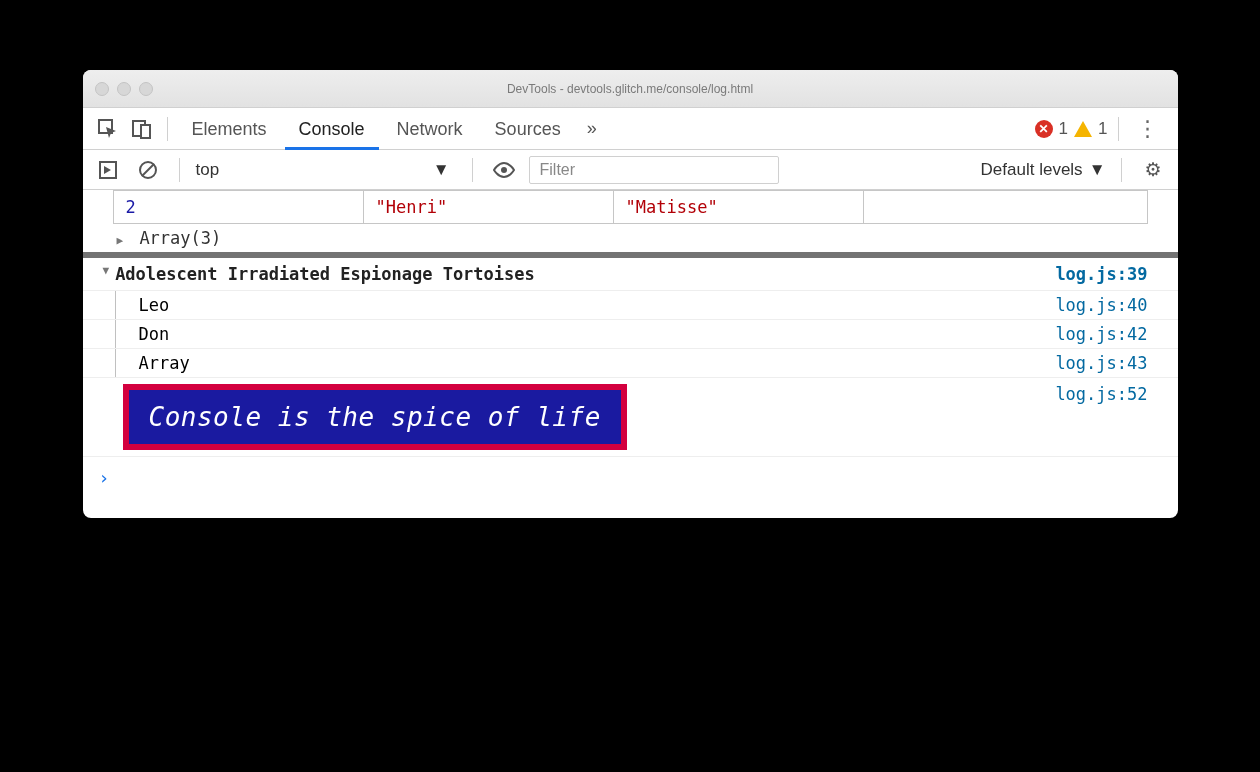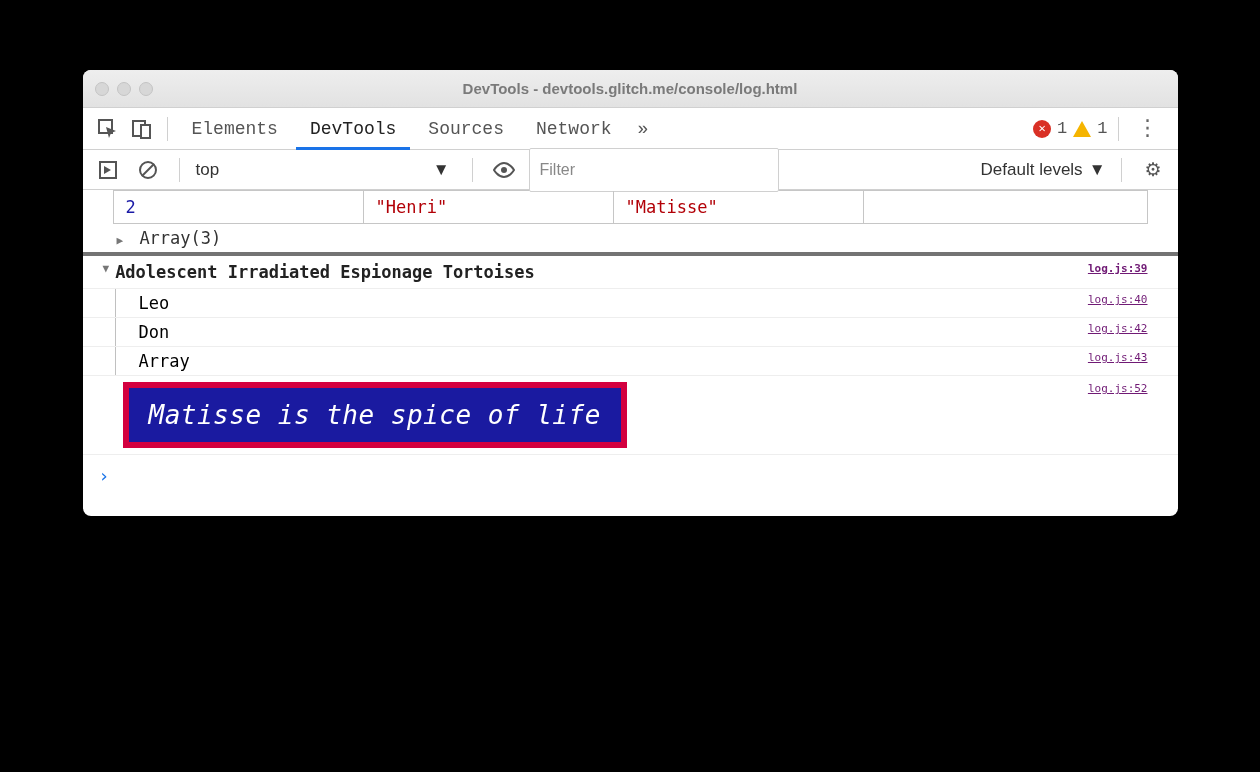--- a/index.html
+++ b/index.html
@@ -27,31 +27,30 @@
       padding: 0 12px;
       position: relative;
     }
     .traffic-lights { display: flex; gap: 8px; }
     .traffic-light {
       width: 14px; height: 14px; border-radius: 50%;
       background: #d7d7d7; border: 0.5px solid #c4c4c4;
     }
     .titlebar-title {
       position: absolute; left: 0; right: 0; text-align: center;
-      color: #7a7a7a; font-size: 15px; font-weight: 700;
+      color: #7a7a7a; font-size: 12px; font-weight: 400;
       pointer-events: none;
     }
     .tabs-row {
       height: 42px;
       border-bottom: 1px solid #d0d0d0;
       display: flex;
       align-items: center;
       padding: 0 10px;
       gap: 4px;
-      font-family: Liberation Mono, monospace;
     }
     .tool-icon {
       width: 30px; height: 30px;
       display: flex; align-items: center; justify-content: center;
       color: #555;
     }
     .divider-v {
       width: 1px; height: 24px; background: #d0d0d0; margin: 0 6px;
     }
     .tab {
@@ -82,58 +81,58 @@
       display: flex; align-items: center; padding: 0 10px; gap: 10px;
     }
     .context-select {
       display: flex; align-items: center; gap: 8px;
       border: none; background: transparent; color: #333; font-size: 17px;
       width: 260px; justify-content: space-between; padding-right: 6px;
     }
     .eye-icon { color: #555; }
     .filter-input {
       border: 1px solid #d0d0d0; border-radius: 2px;
-      height: 44px; width: 250px; padding: 0 10px; font-size: 16px;
+      height: 28px; width: 250px; padding: 0 10px; font-size: 16px;
       color: #333;
     }
     .filter-input::placeholder { color: #888; }
     .levels { color: #333; font-size: 17px; display: flex; align-items: center; gap: 6px; margin-left: 28px; }
     .gear { color: #555; font-size: 19px; padding: 0 6px; }
     .console-body { font-family: Menlo, Consolas, monospace; font-size: 17px; }
     .table-row {
       display: flex; margin-left: 30px; margin-right: 30px;
       border: 1px solid #c6c6c6;
     }
     .table-cell {
       border-right: 1px solid #c6c6c6; padding: 6px 12px;
     }
     .table-cell:nth-child(1){ width: 250px; color: #1a1aa6; }
     .table-cell:nth-child(2){ width: 250px; color: #b20007; }
     .table-cell:nth-child(3){ width: 250px; color: #b20007; }
     .table-cell:nth-child(4){ flex: 1; border-right: none; }
     .array-row {
       padding: 4px 10px 4px 34px; color: #333;
-      border-bottom: 4px solid #737373;
+      border-bottom: 6px solid #737373;
     }
     .caret-r::before { content: "▶"; color: #777; font-size: 11px; margin-right: 6px; }
     .caret-d::before { content: "▼"; color: #777; font-size: 11px; margin-right: 6px; }
     .group-head {
       padding: 6px 10px 6px 20px; font-weight: bold; color: #222;
       display: flex; border-bottom: 1px solid #eee; text-align: center;
     }
     .group-item {
       padding: 4px 10px 4px 56px; display: flex;
       border-bottom: 1px solid #eee; position: relative;
     }
     .group-item::before {
       content: ""; position: absolute; left: 32px; top: 0; bottom: 0;
       width: 1px; background: #c0c0c0;
     }
     .src-link {
-      margin-left: auto; color: #701a75; text-decoration: underline; font-size: 11px;
+      margin-left: auto; color: #0369a1; font-size: 17px;
       padding-right: 20px;
     }
     .styled-row {
       display: flex; padding: 6px 10px 6px 40px; border-bottom: 1px solid #eee;
       align-items: flex-start;
     }
     .styled-box {
       background: #1a1aa0; color: #fff; font-style: italic;
       border: 6px solid #d3003f; padding: 12px 20px;
       font-family: Menlo, Consolas, monospace; font-size: 26px;
@@ -166,23 +165,23 @@
         </svg>
     </div>
     <div class="tool-icon">
       <svg width="20" height="20" viewBox="0 0 20 20">
           <rect x="1" y="2" width="12" height="15" fill="none" stroke="#555" stroke-width="2"></rect>
           <rect x="9" y="6" width="9" height="13" fill="#fff" stroke="#555" stroke-width="2"></rect>
         </svg>
     </div>
     <div class="divider-v"></div>
     <div class="tab">Elements</div>
-    <div class="tab active">DevTools</div>
+    <div class="tab active">Console</div>
+    <div class="tab">Network</div>
     <div class="tab">Sources</div>
-    <div class="tab">Network</div>
     <div class="chev-more">»</div>
     <div class="spacer"></div>
     <div class="badge-group">
       <span class="circle-badge err-badge">✕</span>
       <span>1</span>
       <span class="warn-tri"></span>
       <span>1</span>
     </div>
     <div class="divider-v"></div>
     <div class="kebab">⋮</div>
@@ -248,21 +247,21 @@
     <div class="group-item">
       <span>Don</span>
       <a class="src-link">log.js:42</a>
     </div>
     <div class="group-item">
       <span>Array</span>
       <a class="src-link">log.js:43</a>
     </div>
 
     <div class="styled-row">
-      <div class="styled-box">Matisse is the spice of life</div>
+      <div class="styled-box">Console is the spice of life</div>
       <a class="src-link">log.js:52</a>
     </div>
 
     <div class="prompt-row">
       <span>›</span>
     </div>
 
   </div>
 
 </div>

